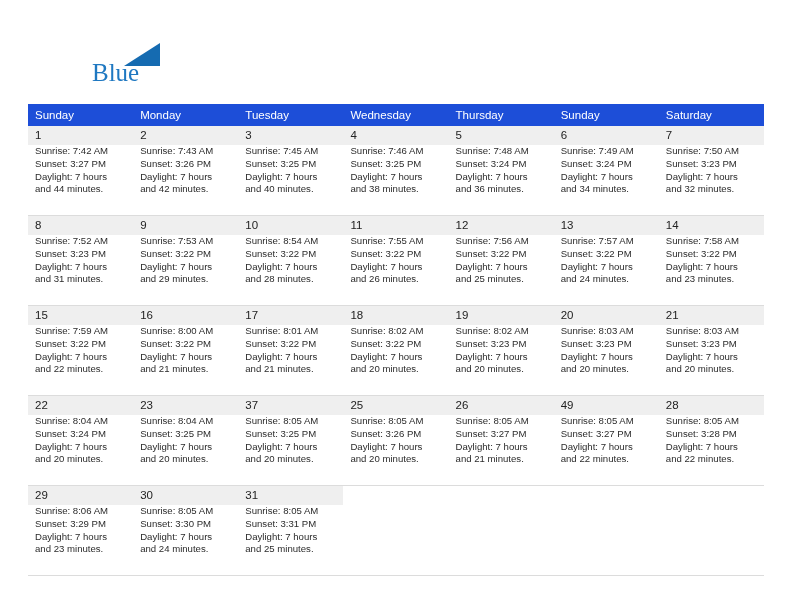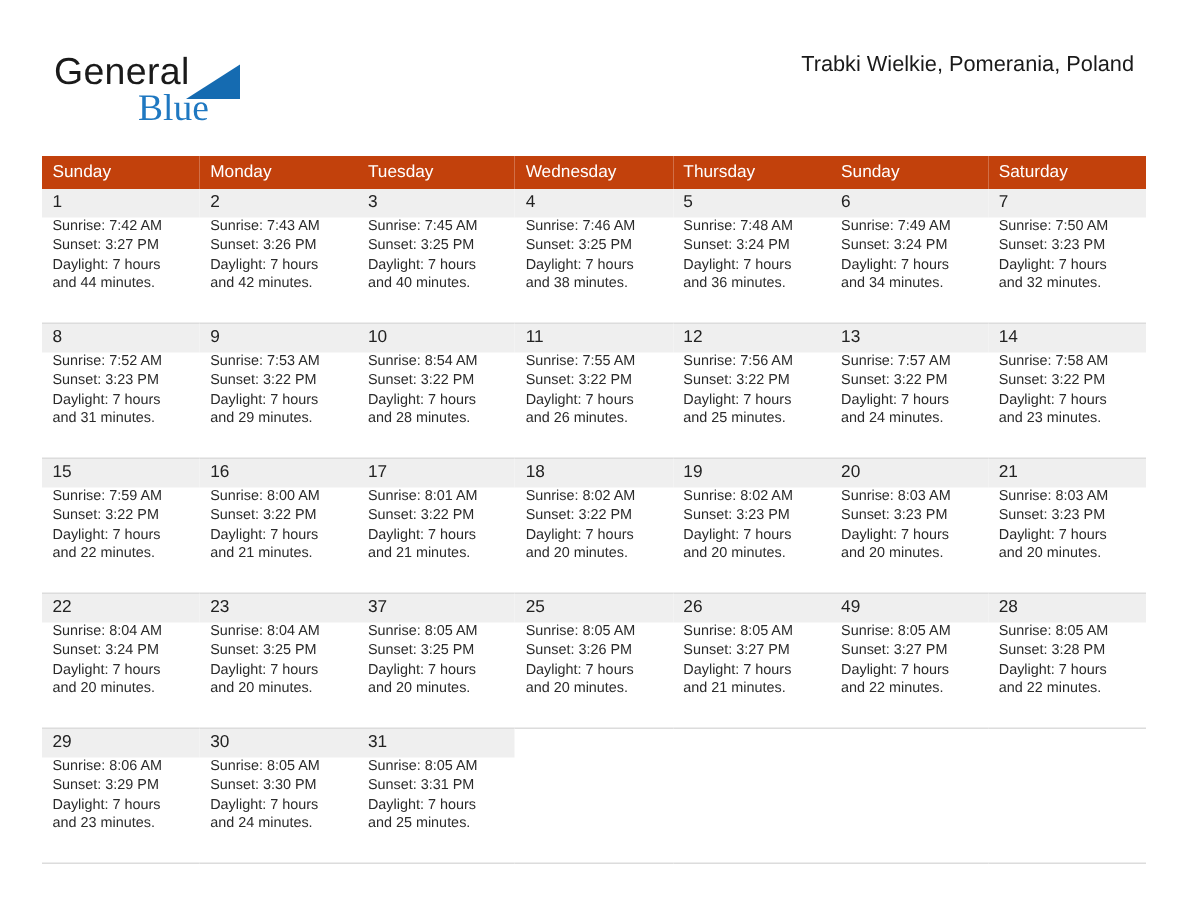--- a/index.html
+++ b/index.html
@@ -91,21 +91,21 @@
   
   .calendar {
     position: absolute;
     left: 28px;
     top: 104px;
     width: 736px;
     border-collapse: collapse;
     table-layout: fixed;
   }
   .calendar th {
-    background: #c2410c;
+    background: #1d4ed8;
     color: #ffffff;
     font-size: 11.5px;
     font-weight: normal;
     text-align: left;
     padding: 5px 0 5px 7px;
     height: 11px;
     border: none;
     margin-top: 46px;
   }
   .calendar td {
@@ -153,27 +153,25 @@
   }
 </style>
 </head>
 <body>
 
 <div class="page">
 
   <div class="header">
 
     <div class="brand">
-      <span class="brand-general">General</span>
       <span class="brand-triangle"></span>
       <span class="brand-blue">Blue</span>
     </div>
 
     <div class="title-block">
-      <p class="cal-subtitle">Trabki Wielkie, Pomerania, Poland</p>
     </div>
 
   </div>
 
   <table class="calendar">
     <thead>
       <tr>
         <th>Sunday</th>
         <th>Monday</th>
         <th>Tuesday</th>

